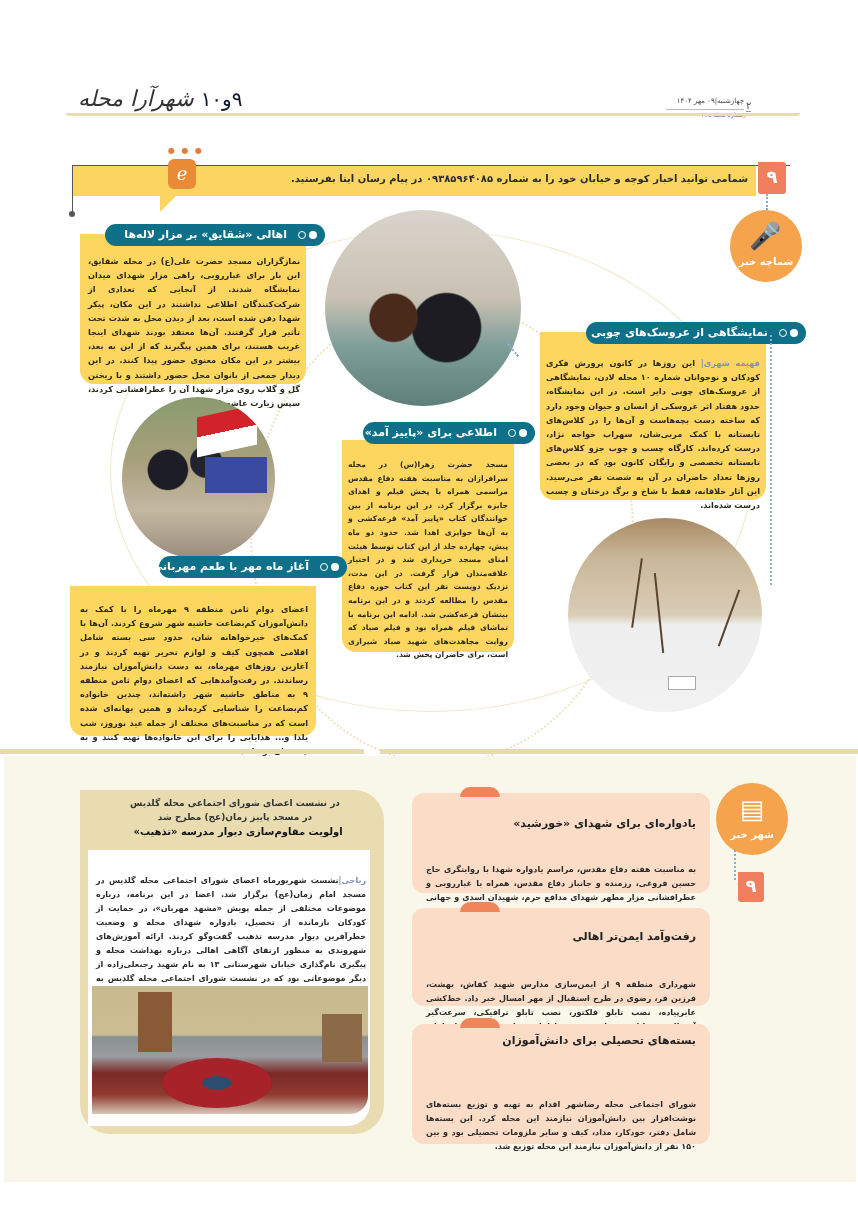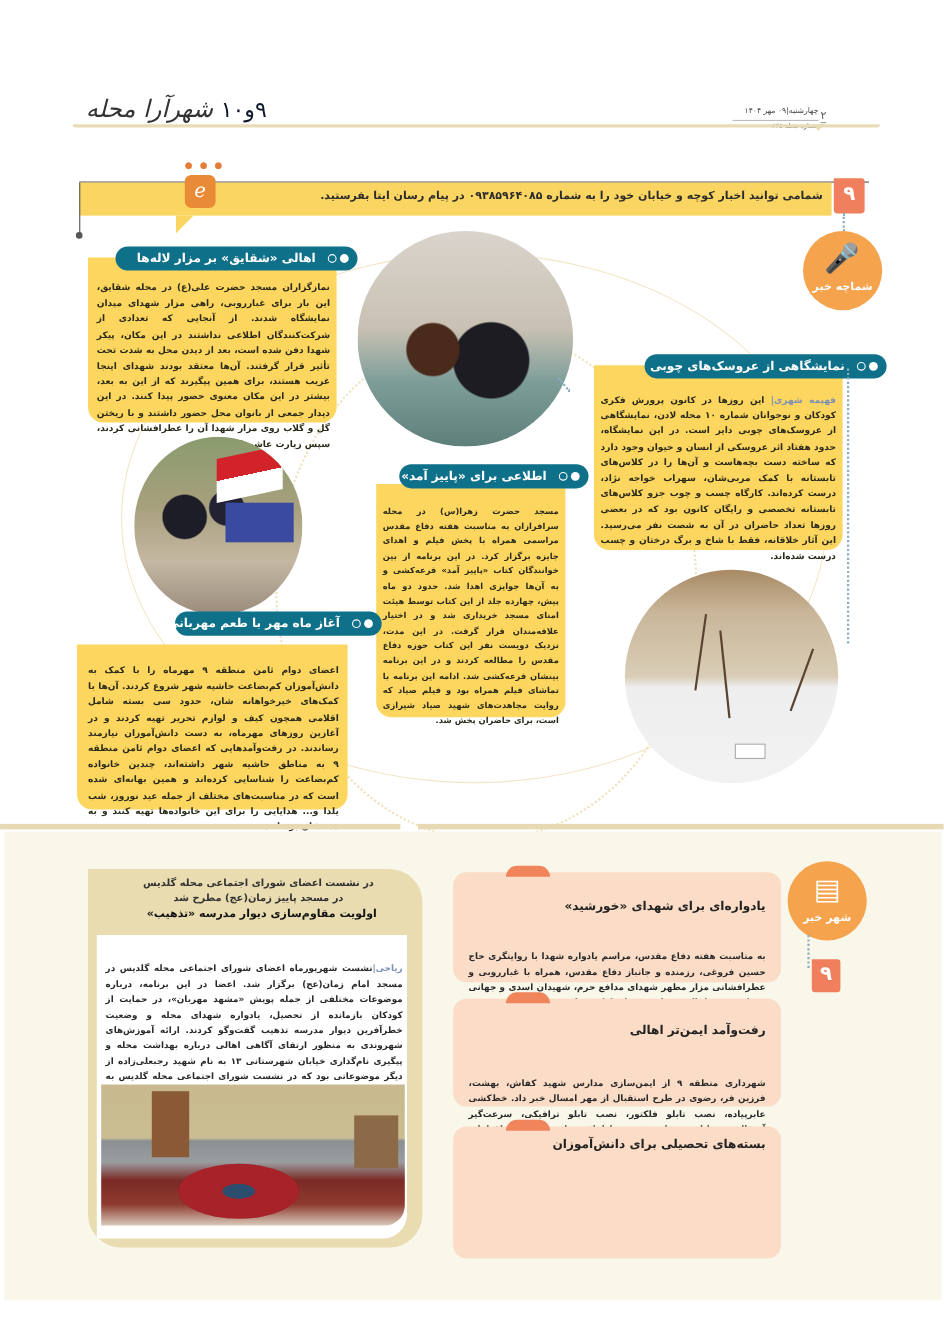--- a/index.html
+++ b/index.html
@@ -161,20 +161,21 @@
   <div class="news-body" style="top:30px;width:270px;">به مناسبت هفته دفاع مقدس، مراسم یادواره شهدا با روایتگری حاج حسین فروغی، رزمنده و جانباز دفاع مقدس، همراه با غبارروبی و عطرافشانی مزار مطهر شهدای مدافع حرم، شهیدان اسدی و جهانی و با حضور اهالی محلات سرافرازان، هاشمیه و چهارچشمه در بوستان خورشید برگزار شد.</div>
 </div>
 <div class="news-card" style="left:412px;top:908px;width:298px;height:98px;">
   <div class="tab"></div>
   <div class="news-title" style="top:22px;">رفت‌وآمد ایمن‌تر اهالی</div>
   <div class="news-body" style="top:30px;width:270px;">شهرداری منطقه ۹ از ایمن‌سازی مدارس شهید کفاش، بهشت، فرزین فر، رضوی در طرح استقبال از مهر امسال خبر داد. خط‌کشی عابرپیاده، نصب تابلو فلکتور، نصب تابلو ترافیکی، سرعت‌گیر آسفالتی و تابلو و خط نوشته در اطراف مدارس از جمله اقدامات ترافیکی شهرداری منطقه است که انجام شده است.</div>
 </div>
 <div class="news-card" style="left:412px;top:1024px;width:298px;height:120px;">
   <div class="tab"></div>
   <div class="news-title" style="top:10px;">بسته‌های تحصیلی برای دانش‌آموزان</div>
+  <div class="news-body" style="top:34px;width:270px;">شورای اجتماعی محله رضاشهر اقدام به تهیه و توزیع بسته‌های نوشت‌افزار بین دانش‌آموزان نیازمند این محله کرد. این بسته‌ها شامل دفتر، خودکار، مداد، کیف و سایر ملزومات تحصیلی بود و بین ۱۵۰ نفر از دانش‌آموزان نیازمند این محله توزیع شد.</div>
 </div>
 
 <div class="abs feat-frame"></div>
 <div class="abs feat-inner"></div>
 <div class="abs feat-kicker">در نشست اعضای شورای اجتماعی محله گلدیس</div>
 <div class="abs feat-kicker2">در مسجد پاییز زمان(عج) مطرح شد</div>
 <div class="abs feat-title">اولویت مقاوم‌سازی دیوار مدرسه «تذهیب»</div>
 <div class="abs feat-body"><span class="byline">ریاحی|</span><span>نشست شهریورماه اعضای شورای اجتماعی محله گلدیس در مسجد امام زمان(عج) برگزار شد. اعضا در این برنامه، درباره موضوعات مختلفی از جمله پویش «مشهد مهربان»، در حمایت از کودکان بازمانده از تحصیل، یادواره شهدای محله و وضعیت خطرآفرین دیوار مدرسه تذهیب گفت‌وگو کردند. ارائه آموزش‌های شهروندی به منظور ارتقای آگاهی اهالی درباره بهداشت محله و پیگیری نام‌گذاری خیابان شهرستانی ۱۳ به نام شهید رجبعلی‌زاده از دیگر موضوعاتی بود که در نشست شورای اجتماعی محله گلدیس به آن پرداخته شد.</span></div>
 <div class="abs ph4">
   <div class="cab"></div>

